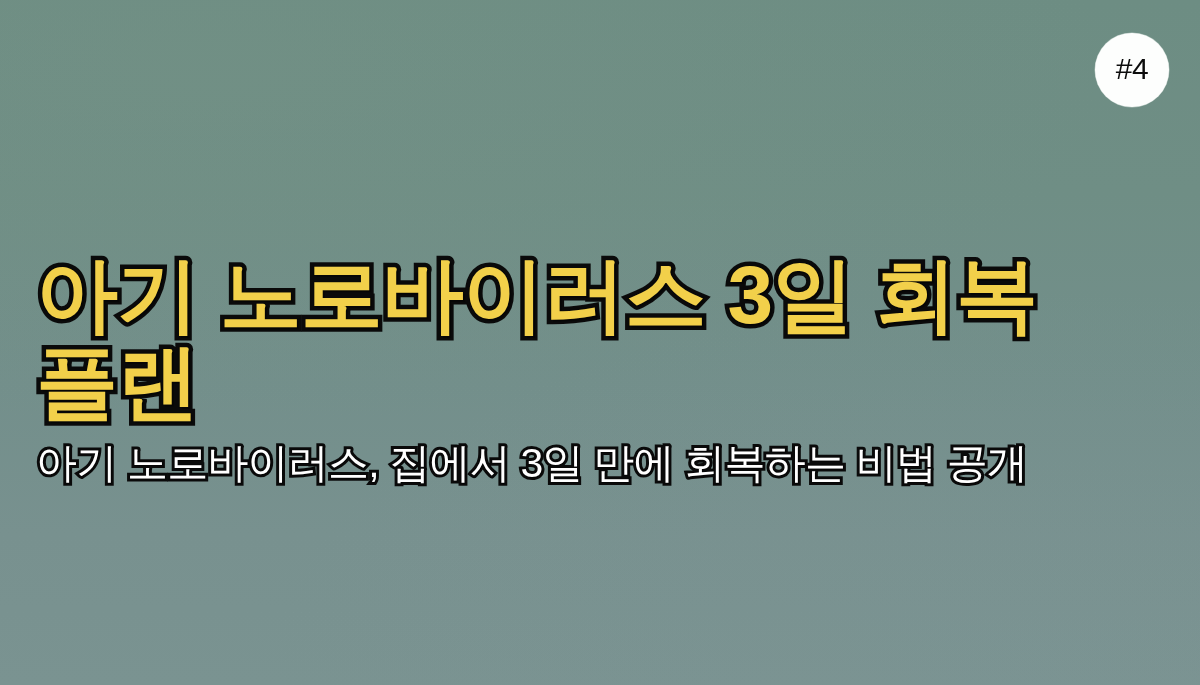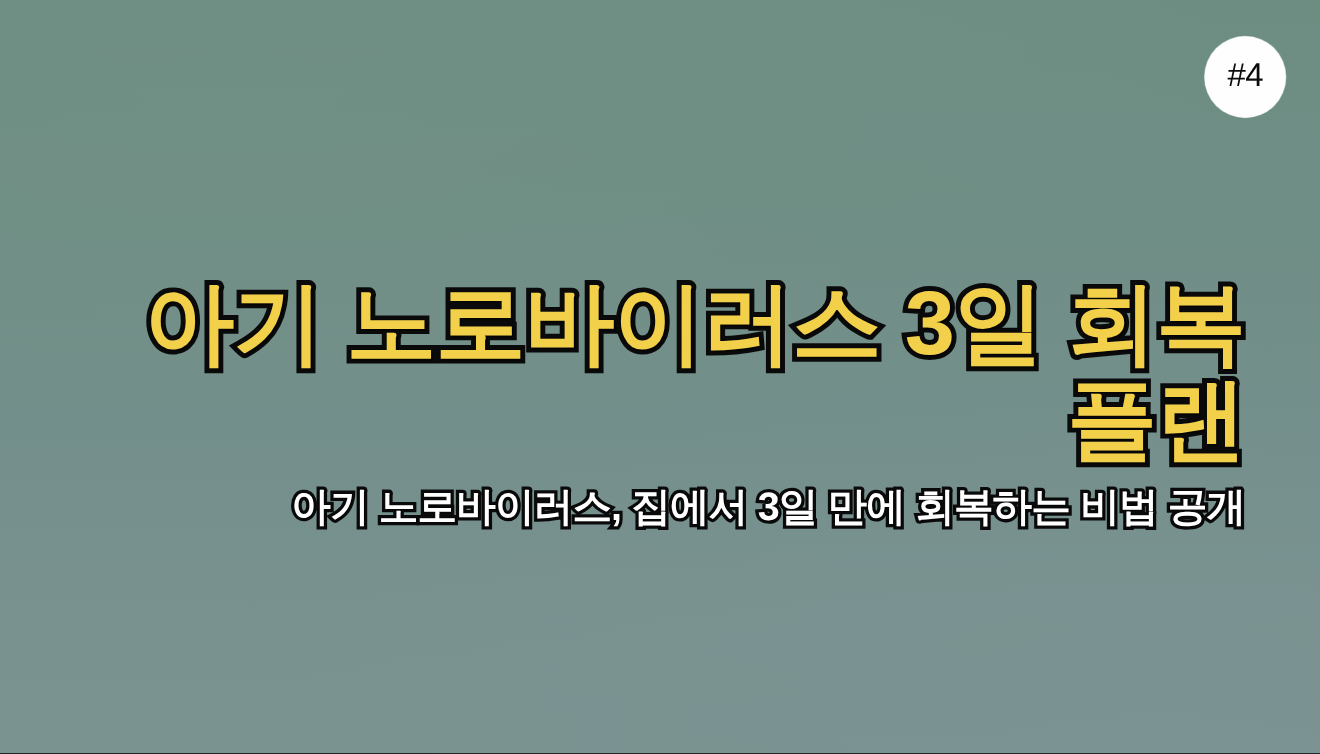--- a/index.html
+++ b/index.html
@@ -59,22 +59,22 @@
     line-height: 1;
     transform: translateY(-1px);
   }
 
   
   .textblock {
     position: absolute;
     left: 0;
     right: 0;
     top: 252px;
-    text-align: right;
-    padding: 0 68px;
+    text-align: left;
+    padding: 0 36px;
     box-sizing: border-box;
   }
 
   .title {
     margin: 0;
     font-size: 82px;
     font-weight: 700;
     line-height: 1.06;
     letter-spacing: -1px;
     color: #f2d04a;
@@ -82,22 +82,22 @@
     
     -webkit-text-stroke: 9px #0a0a0a;
     paint-order: stroke fill;
     text-shadow:
       0 0 1px #0a0a0a,
       2px 2px 0 rgba(0,0,0,0.35);
   }
 
   .subtitle {
     margin: 14px 0 0 0;
-    font-size: 36px;
-    font-weight: 700;
+    font-size: 41px;
+    font-weight: 400;
     line-height: 1.15;
     letter-spacing: -0.8px;
     color: #ffffff;
     word-break: keep-all;
     -webkit-text-stroke: 6px #0a0a0a;
     paint-order: stroke fill;
     text-shadow:
       0 0 1px #0a0a0a,
       1px 1px 0 rgba(0,0,0,0.3);
   }

